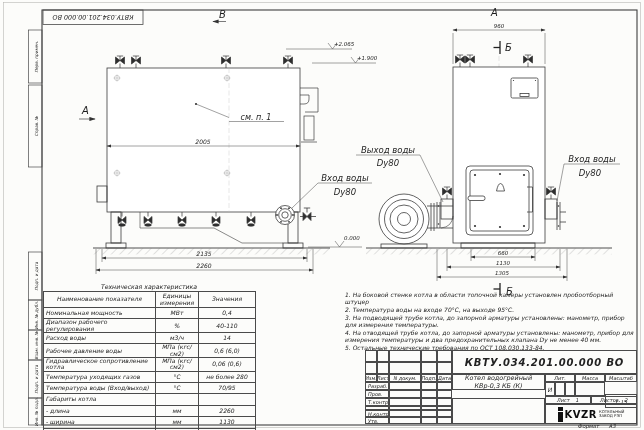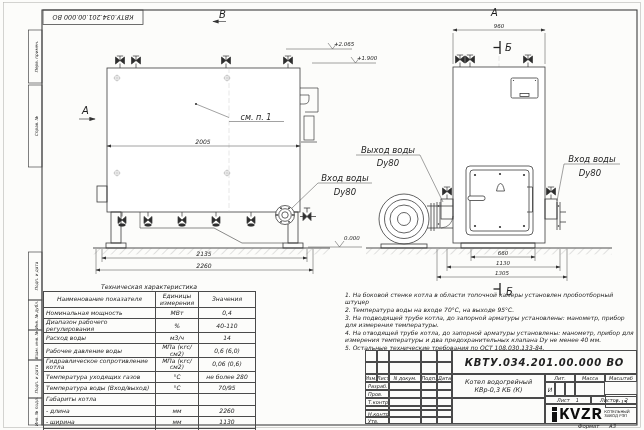--- a/index.html
+++ b/index.html
@@ -23,21 +23,21 @@
   
   .cell{position:absolute;border:0.7px solid #4a4a4a;box-sizing:border-box;
         font-size:5px;font-style:italic;display:flex;align-items:center;justify-content:center;
         overflow:hidden;background:transparent;}
   .cell.lt{justify-content:flex-start;padding-left:2px;}
   .docnum{font-size:10px;font-weight:600;letter-spacing:0.8px;}
   .pname{flex-direction:column;font-size:6.4px;line-height:1.3;}
   .logo{flex-direction:row;gap:2px;}
   .logo-bar{width:5px;height:15px;background:#111;display:inline-block;
             box-shadow:inset 0 4px 0 #111, inset 0 5px 0 #fff;}
-  .logo-txt{font-size:17px;font-weight:900;font-style:normal;letter-spacing:0.5px;color:#0d0d0d;font-family:Liberation Mono, monospace;}
+  .logo-txt{font-size:10px;font-weight:900;font-style:normal;letter-spacing:0.5px;color:#0d0d0d;}
   .logo-co{display:flex;flex-direction:column;font-size:3.9px;font-style:normal;line-height:1.15;text-align:left;}
   .fmt{left:557px;top:423px;width:80px;text-align:center;font-size:5.3px;font-style:italic;}
   .fmt span{margin:0 4px;}
 </style>
 </head>
 <body>
 
 <div class="sheet">
 
 <svg width="644" height="430" viewBox="0 0 644 430">
@@ -461,21 +461,21 @@
   <div class="cell" style="left:389px;top:410px;width:32px;height:7px;"></div>
   <div class="cell" style="left:421px;top:410px;width:16px;height:7px;"></div>
   <div class="cell" style="left:437px;top:410px;width:15px;height:7px;"></div>
   <div class="cell lt" style="left:365px;top:417px;width:24px;height:7px;">Утв.</div>
   <div class="cell" style="left:389px;top:417px;width:32px;height:7px;"></div>
   <div class="cell" style="left:421px;top:417px;width:16px;height:7px;"></div>
   <div class="cell" style="left:437px;top:417px;width:15px;height:7px;"></div>
 
   <div class="cell docnum" style="left:452px;top:350px;width:185px;height:24px;">КВТУ.034.201.00.000  ВО</div>
 
-  <div class="cell pname" style="left:452px;top:374px;width:93px;height:24px;">
+  <div class="cell pname" style="left:452px;top:374px;width:93px;height:16px;">
     <span>Котел водогрейный</span>
     <span>КВр-0,3  КБ  (К)</span>
   </div>
   <div class="cell" style="left:452px;top:398px;width:93px;height:26px;"></div>
 
   <div class="cell" style="left:545px;top:374px;width:30px;height:8px;">Лит.</div>
   <div class="cell" style="left:575px;top:374px;width:30px;height:8px;">Масса</div>
   <div class="cell" style="left:605px;top:374px;width:32px;height:8px;">Масштаб</div>
   <div class="cell" style="left:545px;top:382px;width:10px;height:14px;font-size:6px;">И</div>
   <div class="cell" style="left:555px;top:382px;width:10px;height:14px;"></div>

